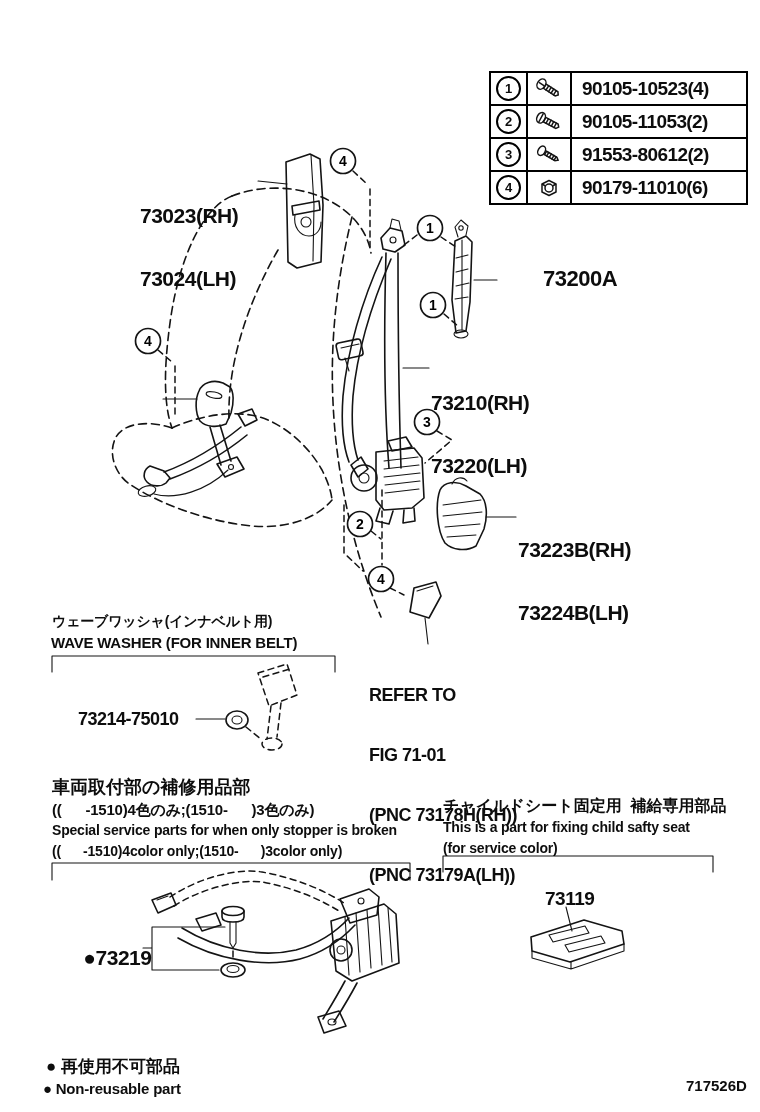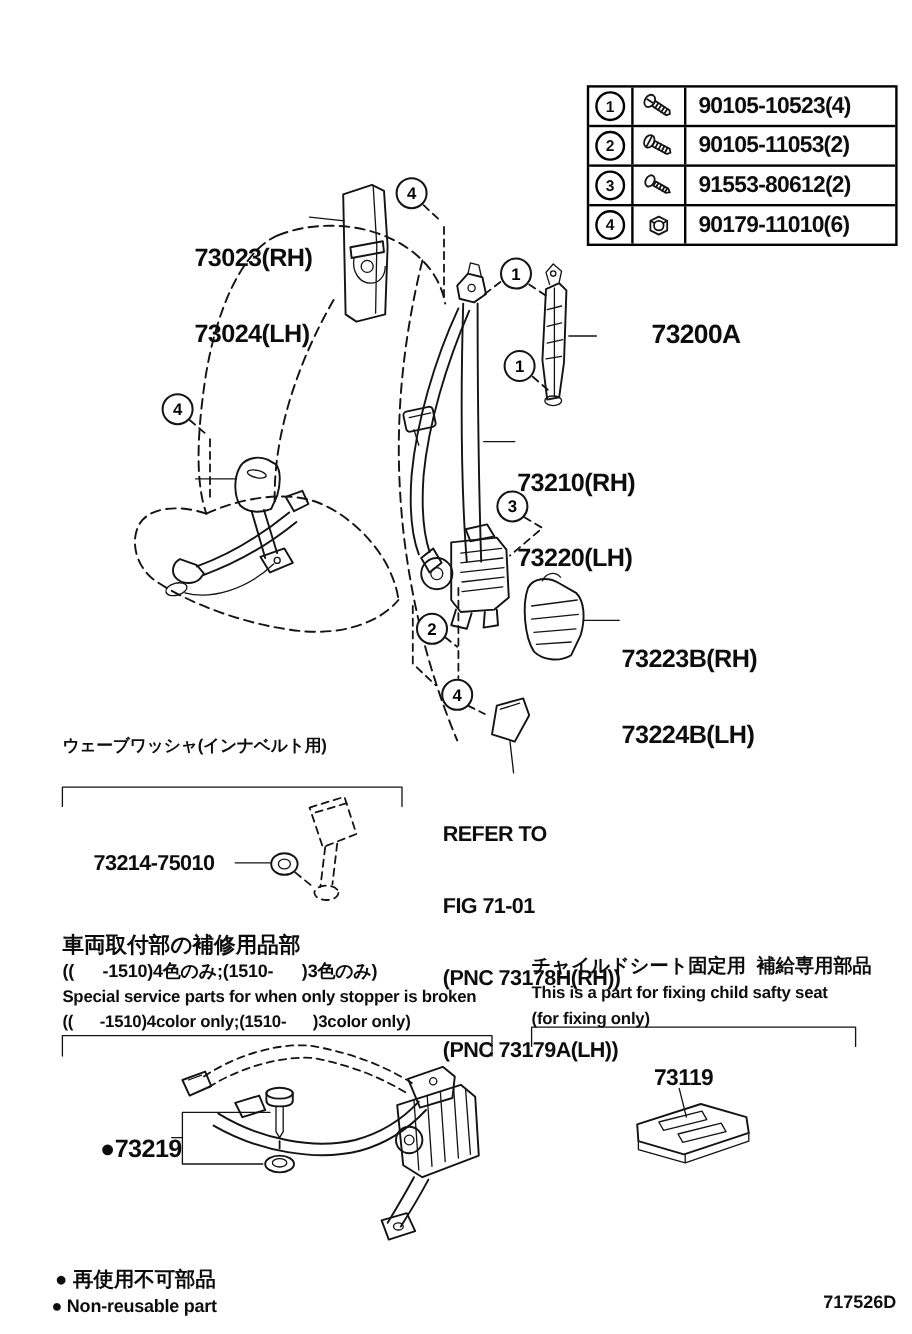--- a/index.html
+++ b/index.html
@@ -288,57 +288,58 @@
               <path d="M16,4.5 L23,8 L23,16 L16,19.5 L9,16 L9,8 Z"></path>
               <circle cx="16" cy="12" r="4"></circle>
               <path d="M9,8 L12.5,10 M23,8 L19.5,10"></path>
             </g>
           </svg>
         </div>
       <div class="fc fc-part">90179-11010(6)</div>
     </div>
   </div>
 
-  <div class="lbl pn21" style="left:162px; top:163px;">
+  <div class="lbl pn21" style="left:140px; top:163px;">
     <div>73023(RH)</div>
     <div>73024(LH)</div>
   </div>
 
   <div class="lbl pn22" style="left:499px; top:268px;">73200A</div>
 
   <div class="lbl pn21" style="left:431px; top:350px;">
     <div>73210(RH)</div>
     <div>73220(LH)</div>
   </div>
 
 
   <div class="lbl pn21" style="left:518px; top:497px;">
     <div>73223B(RH)</div>
     <div>73224B(LH)</div>
   </div>
 
   <div class="lbl note15" style="left:52px; top:611px; font-size:14px;">ウェーブワッシャ(インナベルト用)</div>
+  <div class="lbl note15" style="left:51px; top:632px;">WAVE WASHER (FOR INNER BELT)</div>
 
   <div class="lbl refer" style="left:369px; top:645px;">
     <div>REFER TO</div>
     <div>FIG 71-01</div>
     <div>(PNC 73178H(RH))</div>
     <div>(PNC 73179A(LH))</div>
   </div>
 
   <div class="lbl pn18" style="left:78px; top:709px;">73214-75010</div>
 
   <div class="lbl note18" style="left:52px; top:777px;">車両取付部の補修用品部</div>
   <div class="lbl note15" style="left:52px; top:799px;">((      -1510)4色のみ;(1510-      )3色のみ)</div>
   <div class="lbl note14" style="left:52px; top:820px;">Special service parts for when only stopper is broken</div>
   <div class="lbl note14" style="left:52px; top:841px;">((      -1510)4color only;(1510-      )3color only)</div>
 
   <div class="lbl note14" style="left:443px; top:817px;">This is a part for fixing child safty seat</div>
   <div class="lbl note16" style="left:443px; top:795px;">チャイルドシート固定用  補給専用部品</div>
-  <div class="lbl note14" style="left:443px; top:838px;">(for fixing only)</div>
+  <div class="lbl note14" style="left:443px; top:838px;">(for service color)</div>
 
   <div class="lbl pn19" style="left:545px; top:888px;">73119</div>
 
   <div class="lbl pn21" style="left:62px; top:926px;">
     <span class="bullet">●</span><span>73219</span>
   </div>
 
   <div class="lbl note17" style="left:27px; top:1035px;">
     <span class="bullet">●</span><span> </span><span>再使用不可部品</span>
   </div>

